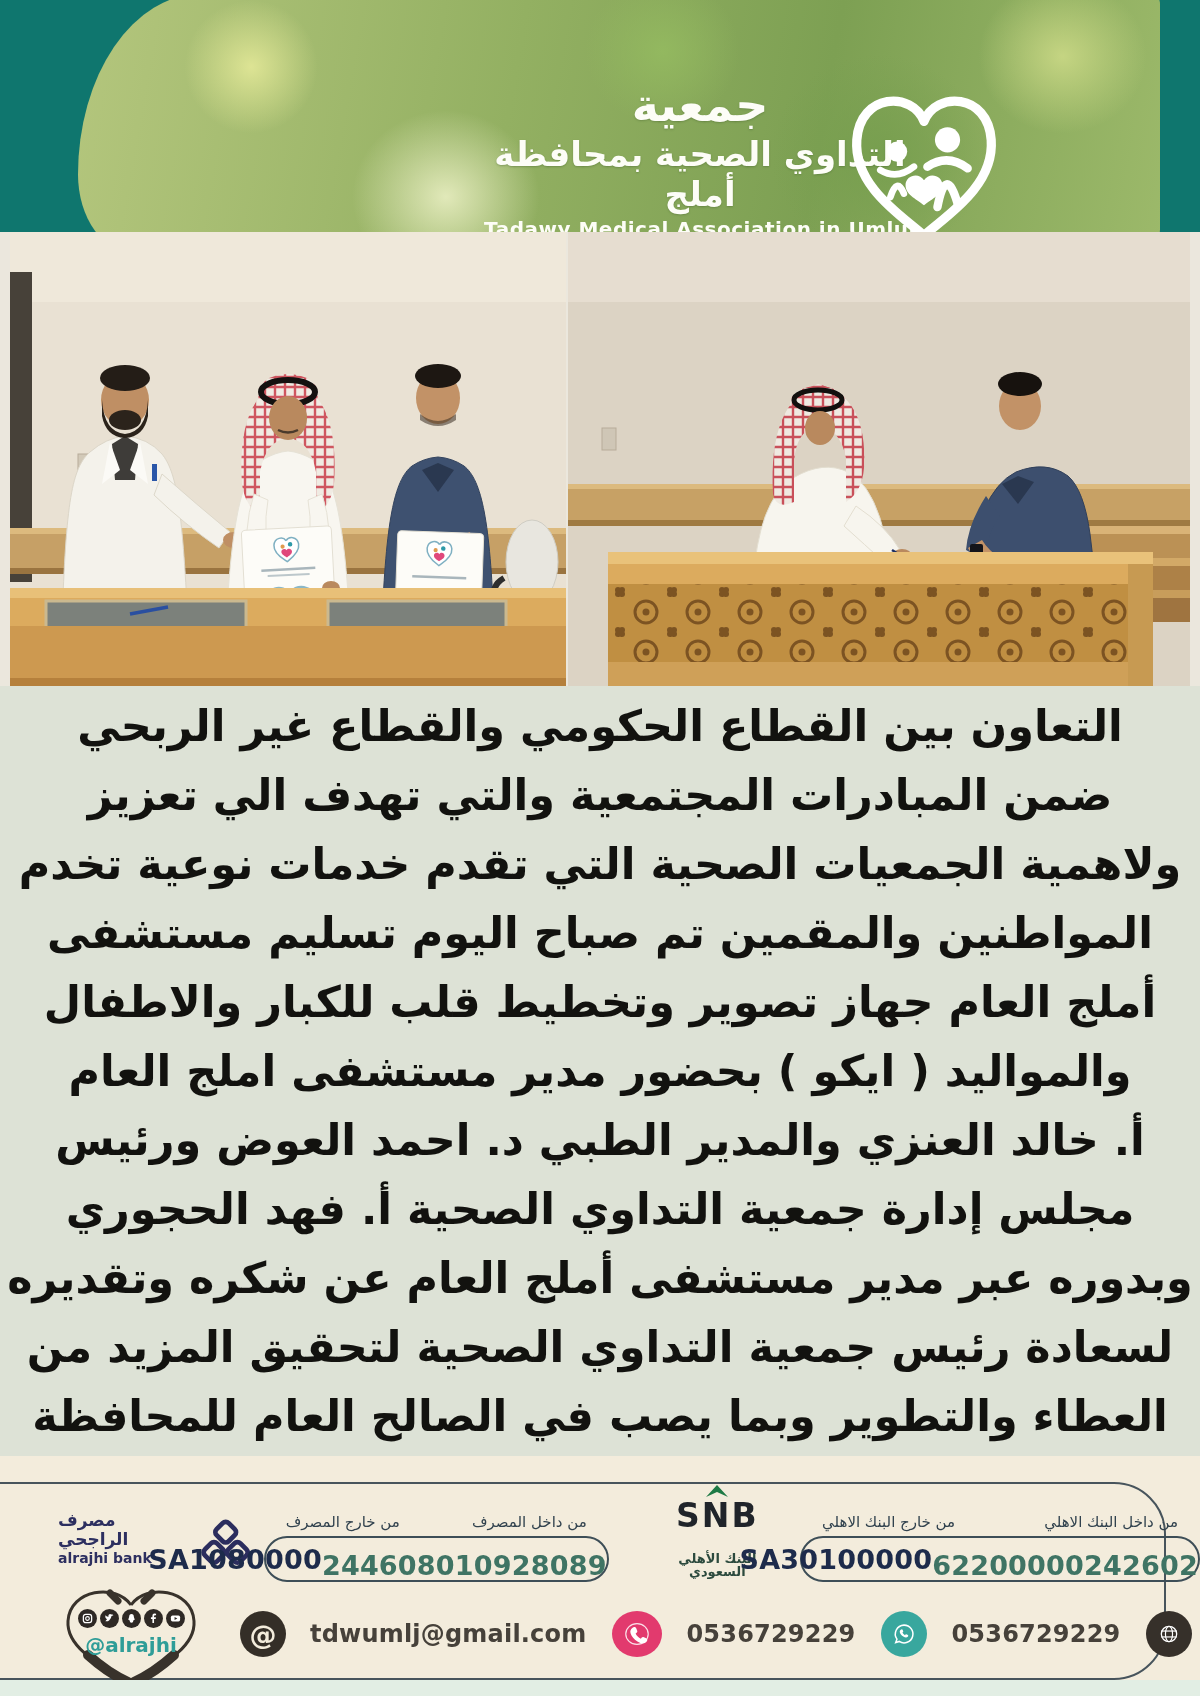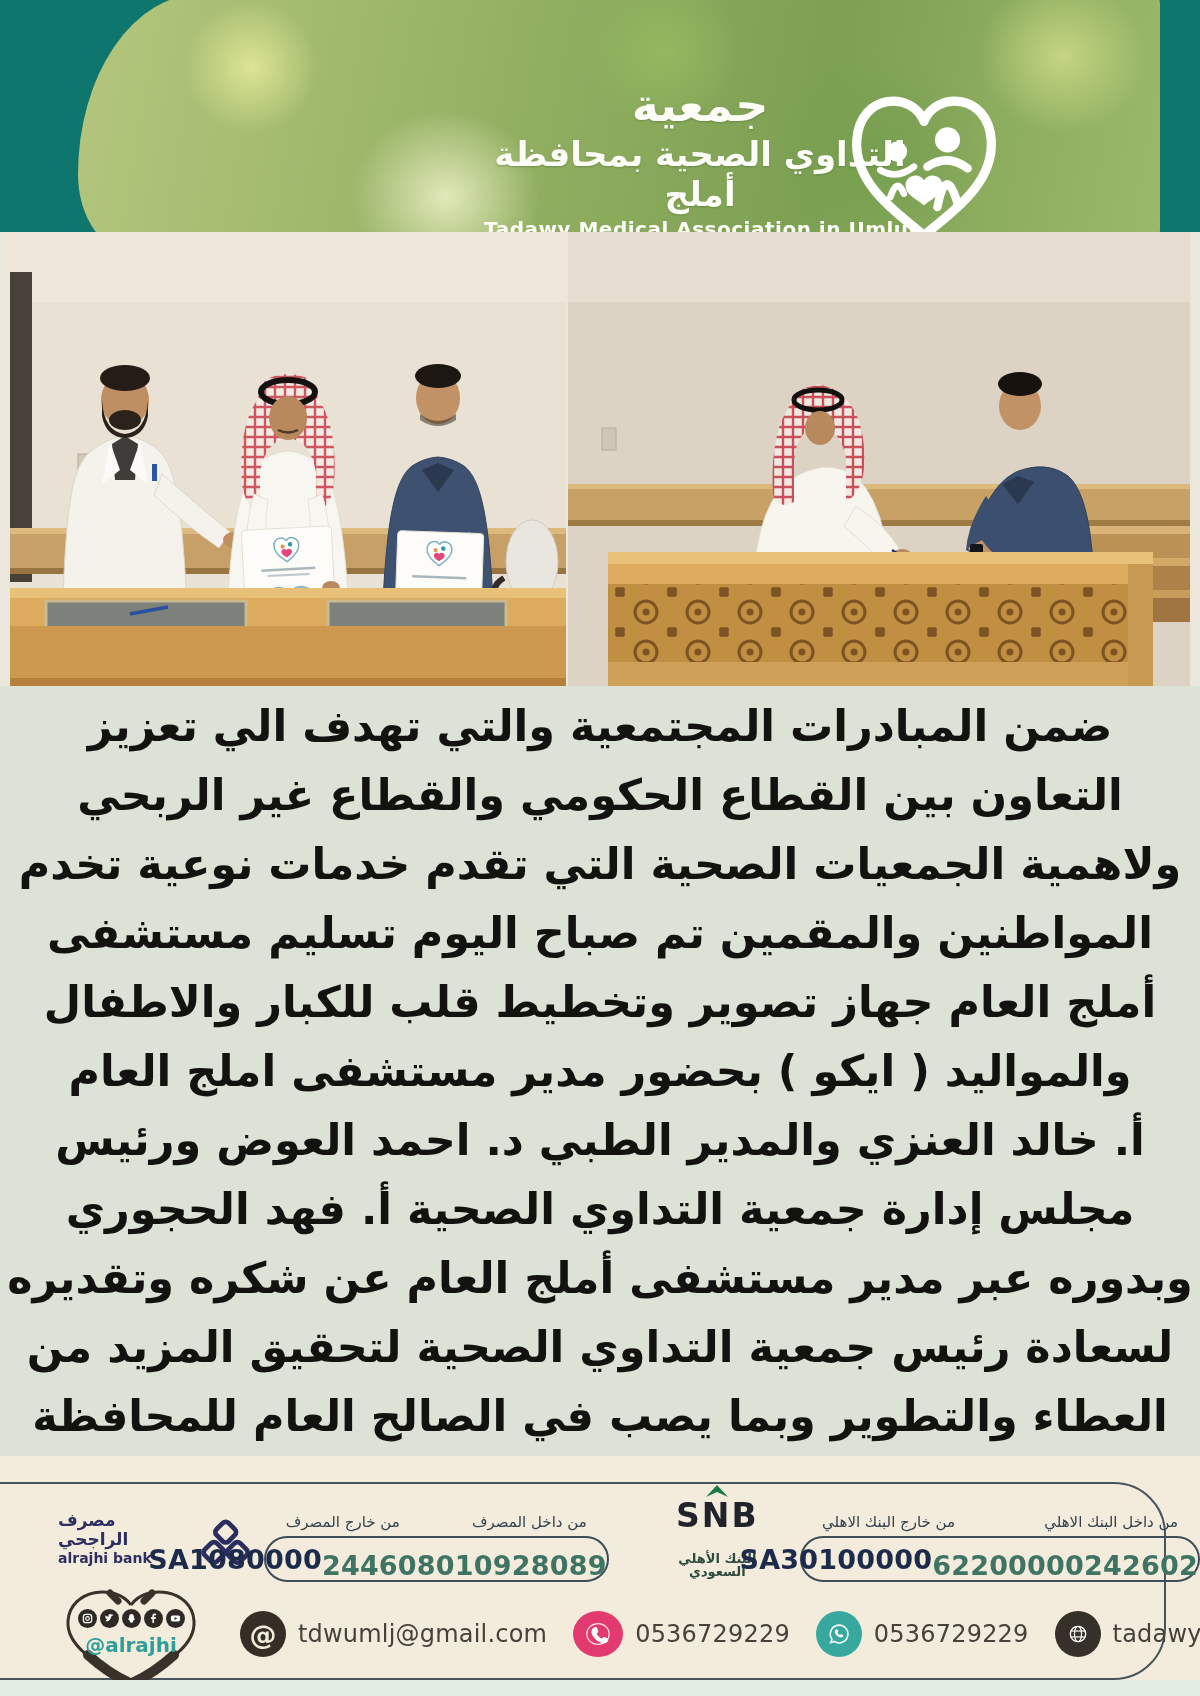--- a/index.html
+++ b/index.html
@@ -65,21 +65,21 @@
   .heart-svg { position:absolute; left:0; top:0; }
   .soc-icons { position:absolute; left:28px; top:30px; width:110px; display:flex; gap:3px; justify-content:center; }
   .soc-icons span { width:19px; height:19px; border-radius:50%; background:#2e2925; display:flex; align-items:center; justify-content:center; }
   .soc-handle { position:absolute; left:0; top:54px; width:166px; text-align:center; font-size:20px; font-weight:bold; color:#2f9d98; }
   .c-item { display:flex; align-items:center; margin-left:26px; }
   .cicon { width:46px; height:46px; border-radius:50%; display:flex; align-items:center; justify-content:center; flex:none; }
   .cicon.at { background:#342e27; color:#f3ecdc; font-size:27px; font-weight:bold; }
   .cicon.ph { background:#e23a6e; width:50px; }
   .cicon.wa { background:#38a79e; }
   .cicon.gl { background:#36302a; }
-  .c-text { font-size:24px; color:#46413a; margin-left:12px; letter-spacing:.2px; }
+  .c-text { font-size:24px; color:#46413a; margin-left:24px; letter-spacing:.2px;font-weight:bold; }
 </style>
 </head>
 <body>
 
 <div class="canvas">
 
   <header class="banner">
     <div class="banner-bg"></div>
     <div class="banner-text" dir="rtl">
       <div class="bt-small">جمعية</div>
@@ -248,22 +248,22 @@
         <rect x="40" y="320" width="545" height="12" fill="#e9c27a"></rect>
         <rect x="40" y="332" width="545" height="20" fill="#dcab5e"></rect>
         <rect x="40" y="352" width="545" height="78" fill="url(#carv)"></rect>
         <rect x="40" y="430" width="545" height="24" fill="#cfa058"></rect>
         <rect x="560" y="332" width="25" height="122" fill="#c79a52"></rect>
       </g>
     </svg>
   </section>
 
   <section class="article">
+    <div class="line">التعاون بين القطاع الحكومي والقطاع غير الربحي</div>
     <div class="line">ضمن المبادرات المجتمعية والتي تهدف الي تعزيز</div>
-    <div class="line">التعاون بين القطاع الحكومي والقطاع غير الربحي</div>
     <div class="line">ولاهمية الجمعيات الصحية التي تقدم خدمات نوعية تخدم</div>
     <div class="line">المواطنين والمقمين تم صباح اليوم تسليم مستشفى</div>
     <div class="line">أملج العام جهاز تصوير وتخطيط قلب للكبار والاطفال</div>
     <div class="line">والمواليد ( ايكو ) بحضور مدير مستشفى املج العام</div>
     <div class="line">أ. خالد العنزي والمدير الطبي د. احمد العوض ورئيس</div>
     <div class="line">مجلس إدارة جمعية التداوي الصحية أ. فهد الحجوري</div>
     <div class="line">وبدوره عبر مدير مستشفى أملج العام عن شكره وتقديره</div>
     <div class="line">لسعادة رئيس جمعية التداوي الصحية لتحقيق المزيد من</div>
     <div class="line">العطاء والتطوير وبما يصب في الصالح العام للمحافظة</div>
   </section>

